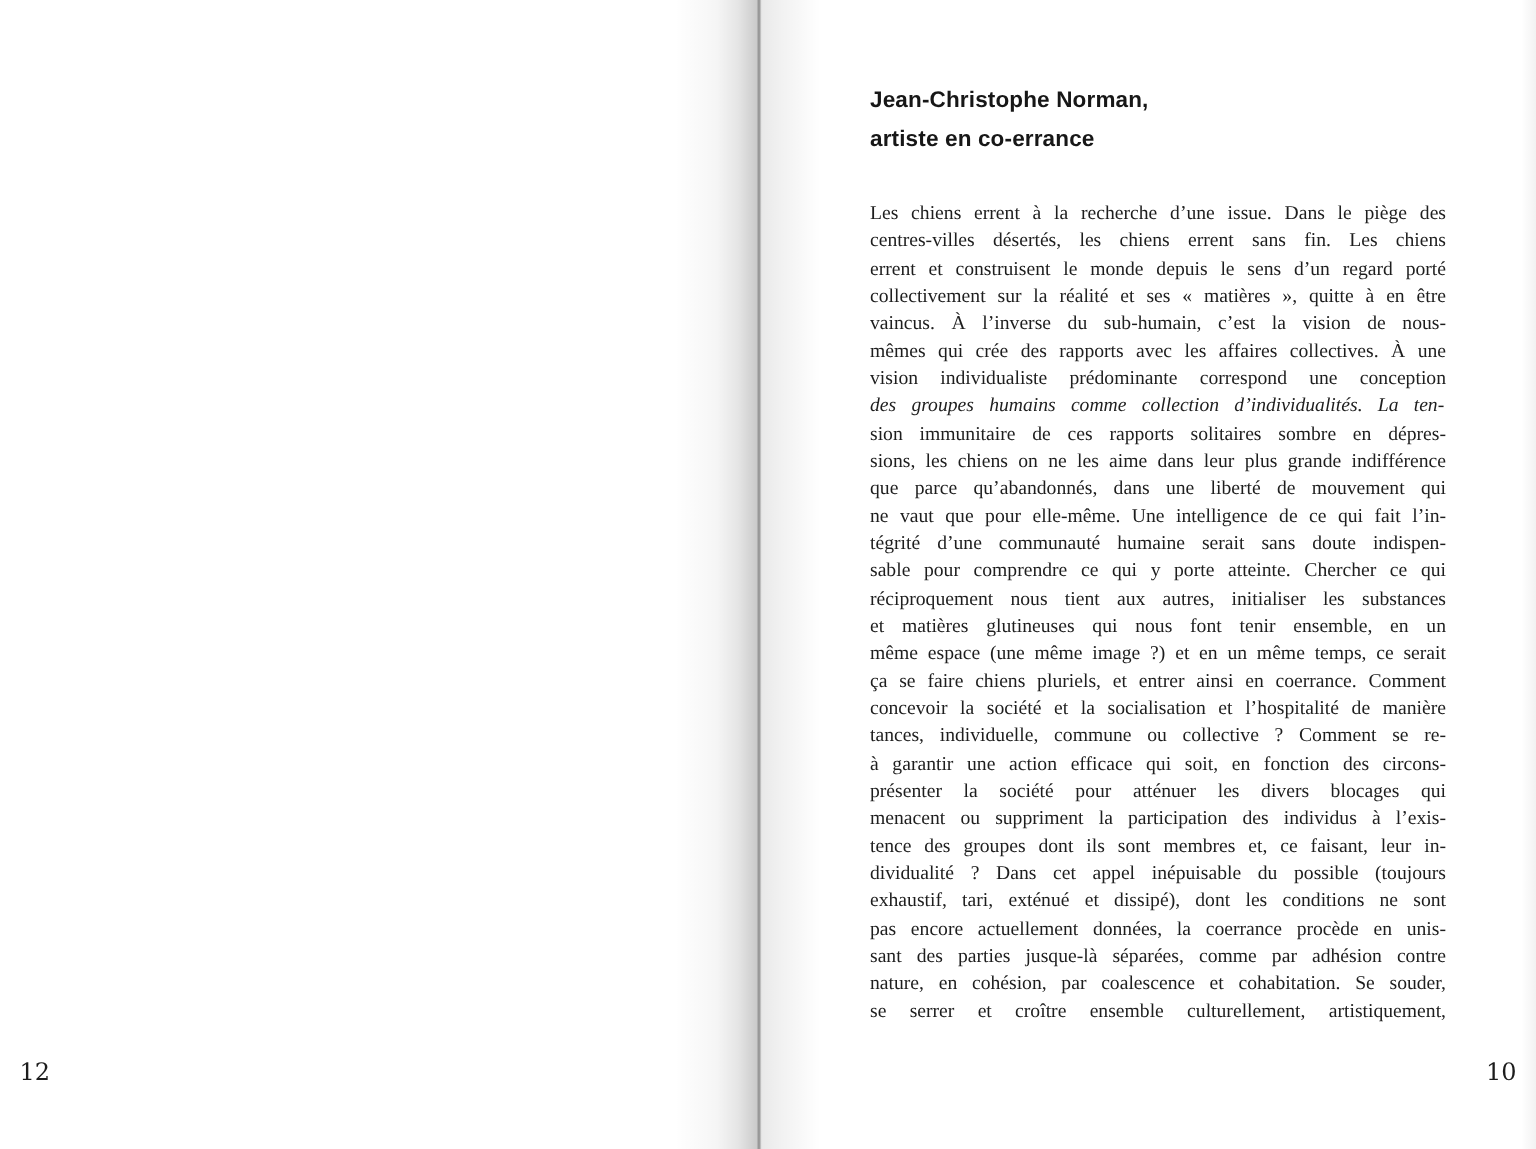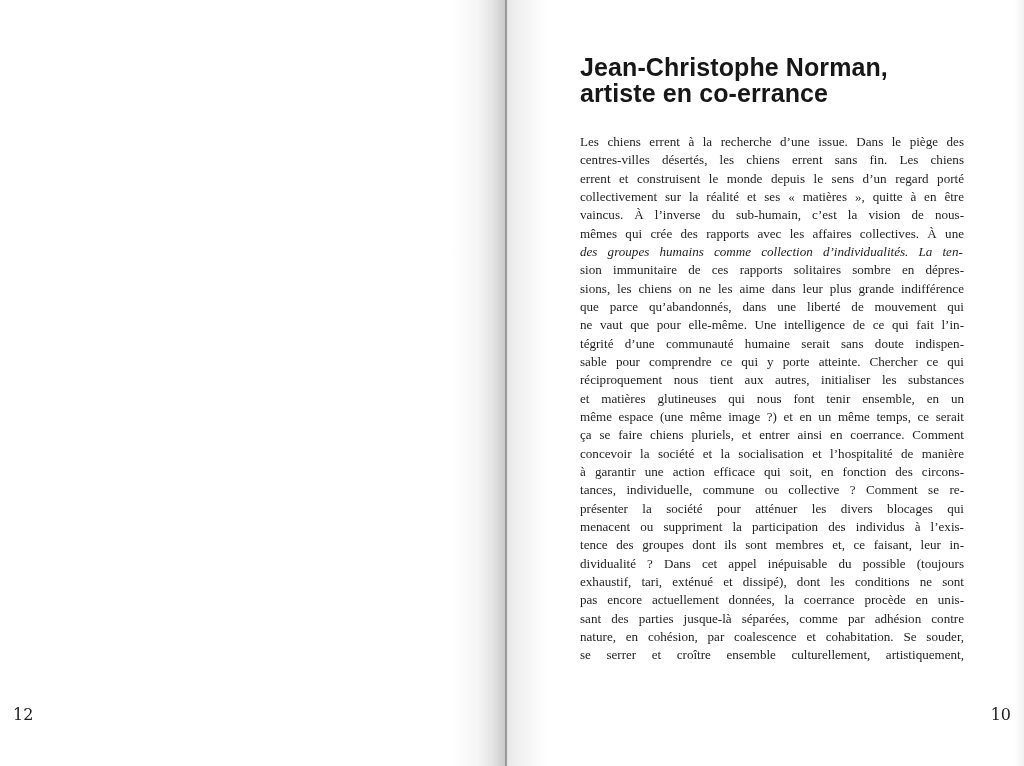--- a/index.html
+++ b/index.html
@@ -39,21 +39,21 @@
     position: absolute; right: 0; top: 0;
     width: 10px; height: 766px;
     background: linear-gradient(to right, rgba(0,0,0,0), rgba(0,0,0,0.05));
     pointer-events: none;
   }
   .title {
     position: absolute; left: 580px; top: 54px;
     margin: 0;
     font-family: "Liberation Sans", sans-serif;
     font-weight: 700;
-    font-size: 25px;
+    font-size: 15px;
     line-height: 26px;
     color: #171717;
     letter-spacing: 0.1px;
   }
   .title-line { display: block; }
   .body {
     position: absolute; left: 580px; top: 133px;
     width: 384px;
     font-family: "Liberation Serif", serif;
     font-size: 13.1px;
@@ -94,34 +94,35 @@
       <span class="title-line">artiste en co-errance</span>
     </h1>
 
     <div class="body">
         <div class="line"><span style="word-spacing: 5.23px;">Les chiens errent à la recherche d’une issue. Dans le piège des</span></div>
         <div class="line"><span style="word-spacing: 8.914px;">centres-villes désertés, les chiens errent sans fin. Les chiens</span></div>
         <div class="line"><span style="word-spacing: 5.239px;">errent et construisent le monde depuis le sens d’un regard porté</span></div>
         <div class="line"><span style="word-spacing: 4.642px;">collectivement sur la réalité et ses « matières », quitte à en être</span></div>
         <div class="line"><span style="word-spacing: 7.797px;">vaincus. À l’inverse du sub-humain, c’est la vision de nous-</span></div>
         <div class="line"><span style="word-spacing: 5.013px;">mêmes qui crée des rapports avec les affaires collectives. À une</span></div>
+        <div class="line"><span style="word-spacing: 11.563px;">vision individualiste prédominante correspond une conception</span></div>
         <div class="line"><span style="word-spacing: 6.857px; font-style: italic;">des groupes humains comme collection d’individualités. La ten-</span></div>
         <div class="line"><span style="word-spacing: 7.91px;">sion immunitaire de ces rapports solitaires sombre en dépres-</span></div>
         <div class="line"><span style="word-spacing: 3.594px;">sions, les chiens on ne les aime dans leur plus grande indifférence</span></div>
         <div class="line"><span style="word-spacing: 7.596px;">que parce qu’abandonnés, dans une liberté de mouvement qui</span></div>
         <div class="line"><span style="word-spacing: 4.369px;">ne vaut que pour elle-même. Une intelligence de ce qui fait l’in-</span></div>
         <div class="line"><span style="word-spacing: 8.054px;">tégrité d’une communauté humaine serait sans doute indispen-</span></div>
         <div class="line"><span style="word-spacing: 5.787px;">sable pour comprendre ce qui y porte atteinte. Chercher ce qui</span></div>
         <div class="line"><span style="word-spacing: 8.21px;">réciproquement nous tient aux autres, initialiser les substances</span></div>
         <div class="line"><span style="word-spacing: 8.566px;">et matières glutineuses qui nous font tenir ensemble, en un</span></div>
         <div class="line"><span style="word-spacing: 3.249px;">même espace (une même image ?) et en un même temps, ce serait</span></div>
         <div class="line"><span style="word-spacing: 4.589px;">ça se faire chiens pluriels, et entrer ainsi en coerrance. Comment</span></div>
         <div class="line"><span style="word-spacing: 5.137px;">concevoir la société et la socialisation et l’hospitalité de manière</span></div>
+        <div class="line"><span style="word-spacing: 7.186px;">tances, individuelle, commune ou collective ? Comment se re-</span></div>
         <div class="line"><span style="word-spacing: 5.811px;">à garantir une action efficace qui soit, en fonction des circons-</span></div>
-        <div class="line"><span style="word-spacing: 7.186px;">tances, individuelle, commune ou collective ? Comment se re-</span></div>
         <div class="line"><span style="word-spacing: 11.096px;">présenter la société pour atténuer les divers blocages qui</span></div>
         <div class="line"><span style="word-spacing: 6.818px;">menacent ou suppriment la participation des individus à l’exis-</span></div>
         <div class="line"><span style="word-spacing: 5.324px;">tence des groupes dont ils sont membres et, ce faisant, leur in-</span></div>
         <div class="line"><span style="word-spacing: 7.818px;">dividualité ? Dans cet appel inépuisable du possible (toujours</span></div>
         <div class="line"><span style="word-spacing: 6.868px;">exhaustif, tari, exténué et dissipé), dont les conditions ne sont</span></div>
         <div class="line"><span style="word-spacing: 6.512px;">pas encore actuellement données, la coerrance procède en unis-</span></div>
         <div class="line"><span style="word-spacing: 6.777px;">sant des parties jusque-là séparées, comme par adhésion contre</span></div>
         <div class="line"><span style="word-spacing: 6.527px;">nature, en cohésion, par coalescence et cohabitation. Se souder,</span></div>
         <div class="line"><span style="word-spacing: 12.253px;">se serrer et croître ensemble culturellement, artistiquement,</span></div>
       </div>

